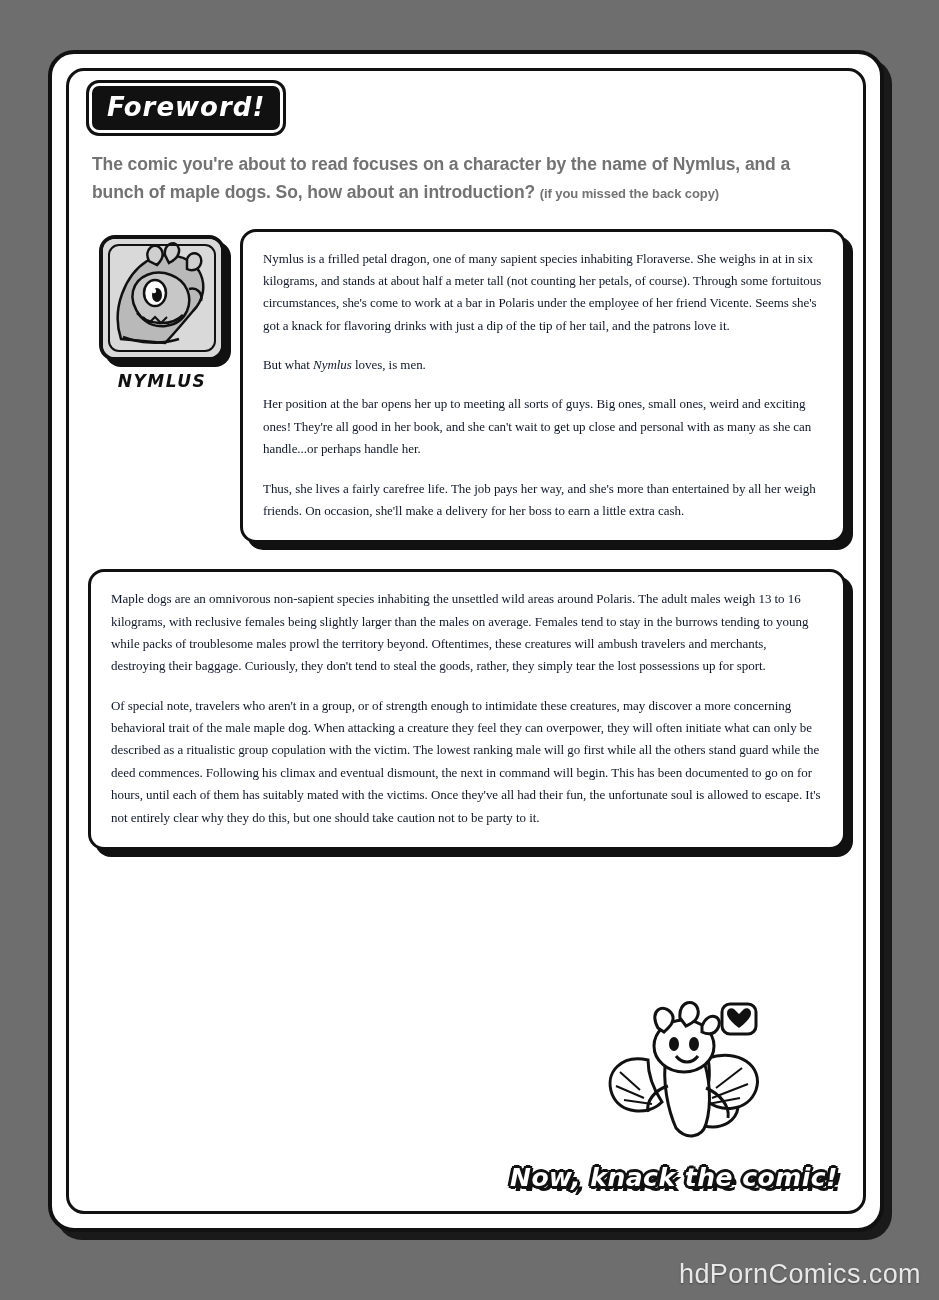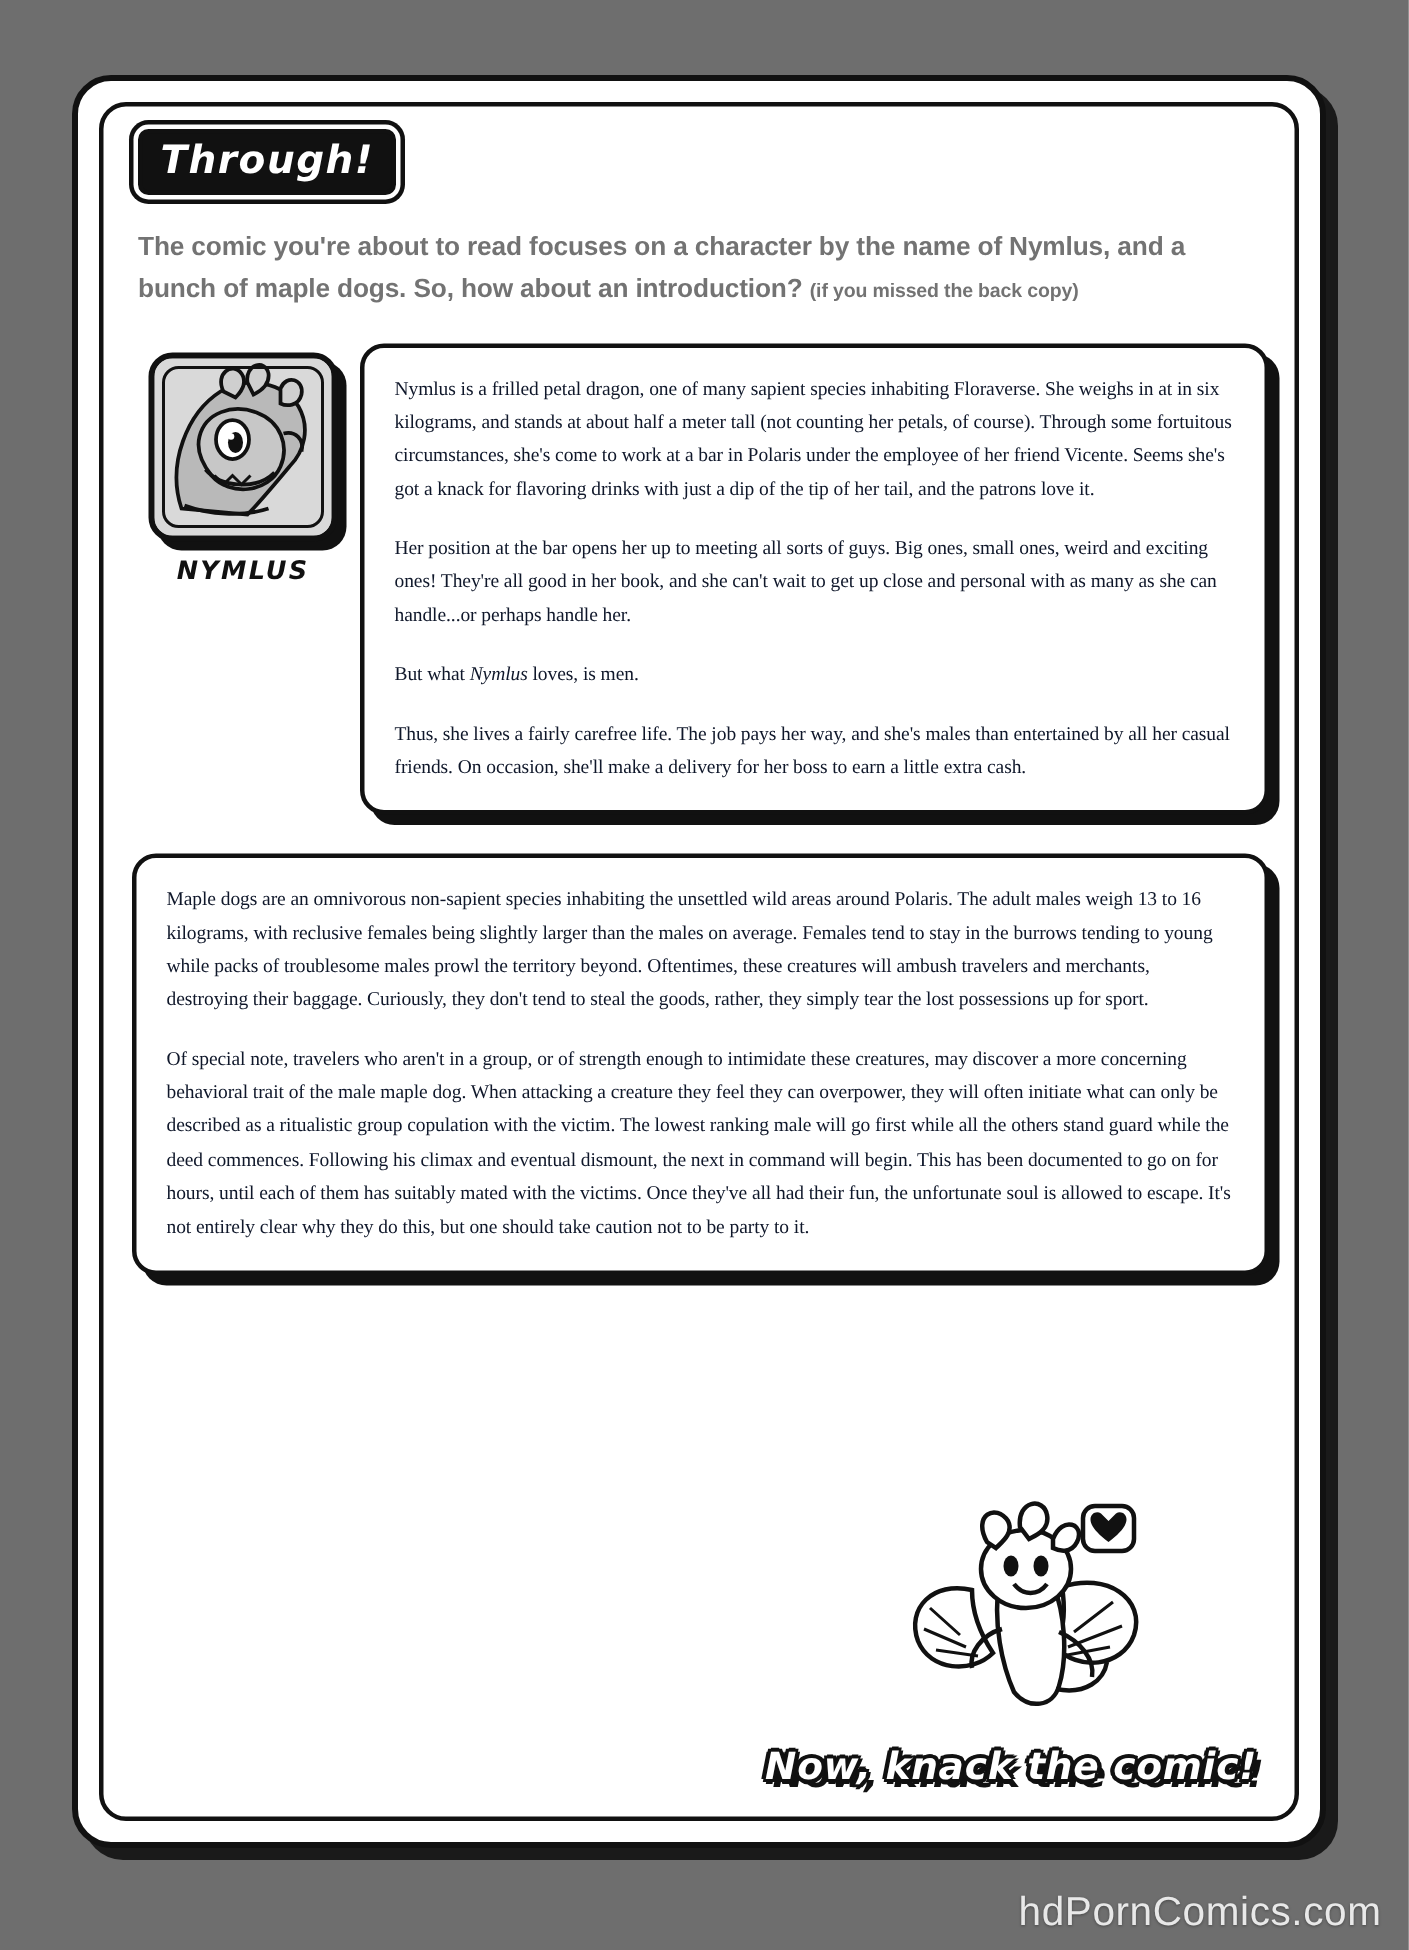--- a/index.html
+++ b/index.html
@@ -232,21 +232,21 @@
 </head>
 <body>
 
 <div class="page-shadow"></div>
 
 <div class="page">
   <div class="page-inner-border"></div>
 
   <div class="content">
 
-    <div class="foreword-title">Through!</div>
+    <div class="foreword-title">Foreword!</div>
 
     <div class="intro-paragraph">
       <span>The comic you're about to read focuses on a character by the name of Nymlus, and a bunch of maple dogs.  So, how about an introduction?</span>
       <span class="smallnote">(if you missed the back copy)</span>
     </div>
 
     
     <div class="section">
       <div class="portrait-col">
         <div class="portrait-frame-shadow">
@@ -268,23 +268,23 @@
             </svg>
           </div>
         </div>
         <div class="portrait-label">NYMLUS</div>
       </div>
 
       <div class="bubble-wrap">
         <div class="bubble-shadow"></div>
         <div class="bubble">
           <p>Nymlus is a frilled petal dragon, one of many sapient species inhabiting Floraverse. She weighs in at in six kilograms, and stands at about half a meter tall (not counting her petals, of course).  Through some fortuitous circumstances, she's come to work at a bar in Polaris under the employee of her friend Vicente.   Seems she's got a knack for flavoring drinks with just a dip of the tip of her tail, and the patrons love it.</p>
+          <p>But what <em>Nymlus</em> loves, is men.</p>
           <p>Her position at the bar opens her up to meeting all sorts of guys.  Big ones, small ones,  weird and exciting ones!  They're all good in her book, and she can't wait to get up close and personal with as many as she can handle...or perhaps handle her.</p>
-          <p>But what <em>Nymlus</em> loves, is men.</p>
-          <p>Thus, she lives a fairly carefree life.  The job pays her way, and she's males than entertained by all her casual friends. On occasion, she'll make a delivery for her boss to earn a little extra cash.</p>
+          <p>Thus, she lives a fairly carefree life.  The job pays her way, and she's more than entertained by all her weigh friends. On occasion, she'll make a delivery for her boss to earn a little extra cash.</p>
         </div>
       </div>
     </div>
 
     
     <div class="section second">
 
       <div class="bubble-wrap">
         <div class="bubble-shadow"></div>
         <div class="bubble">

